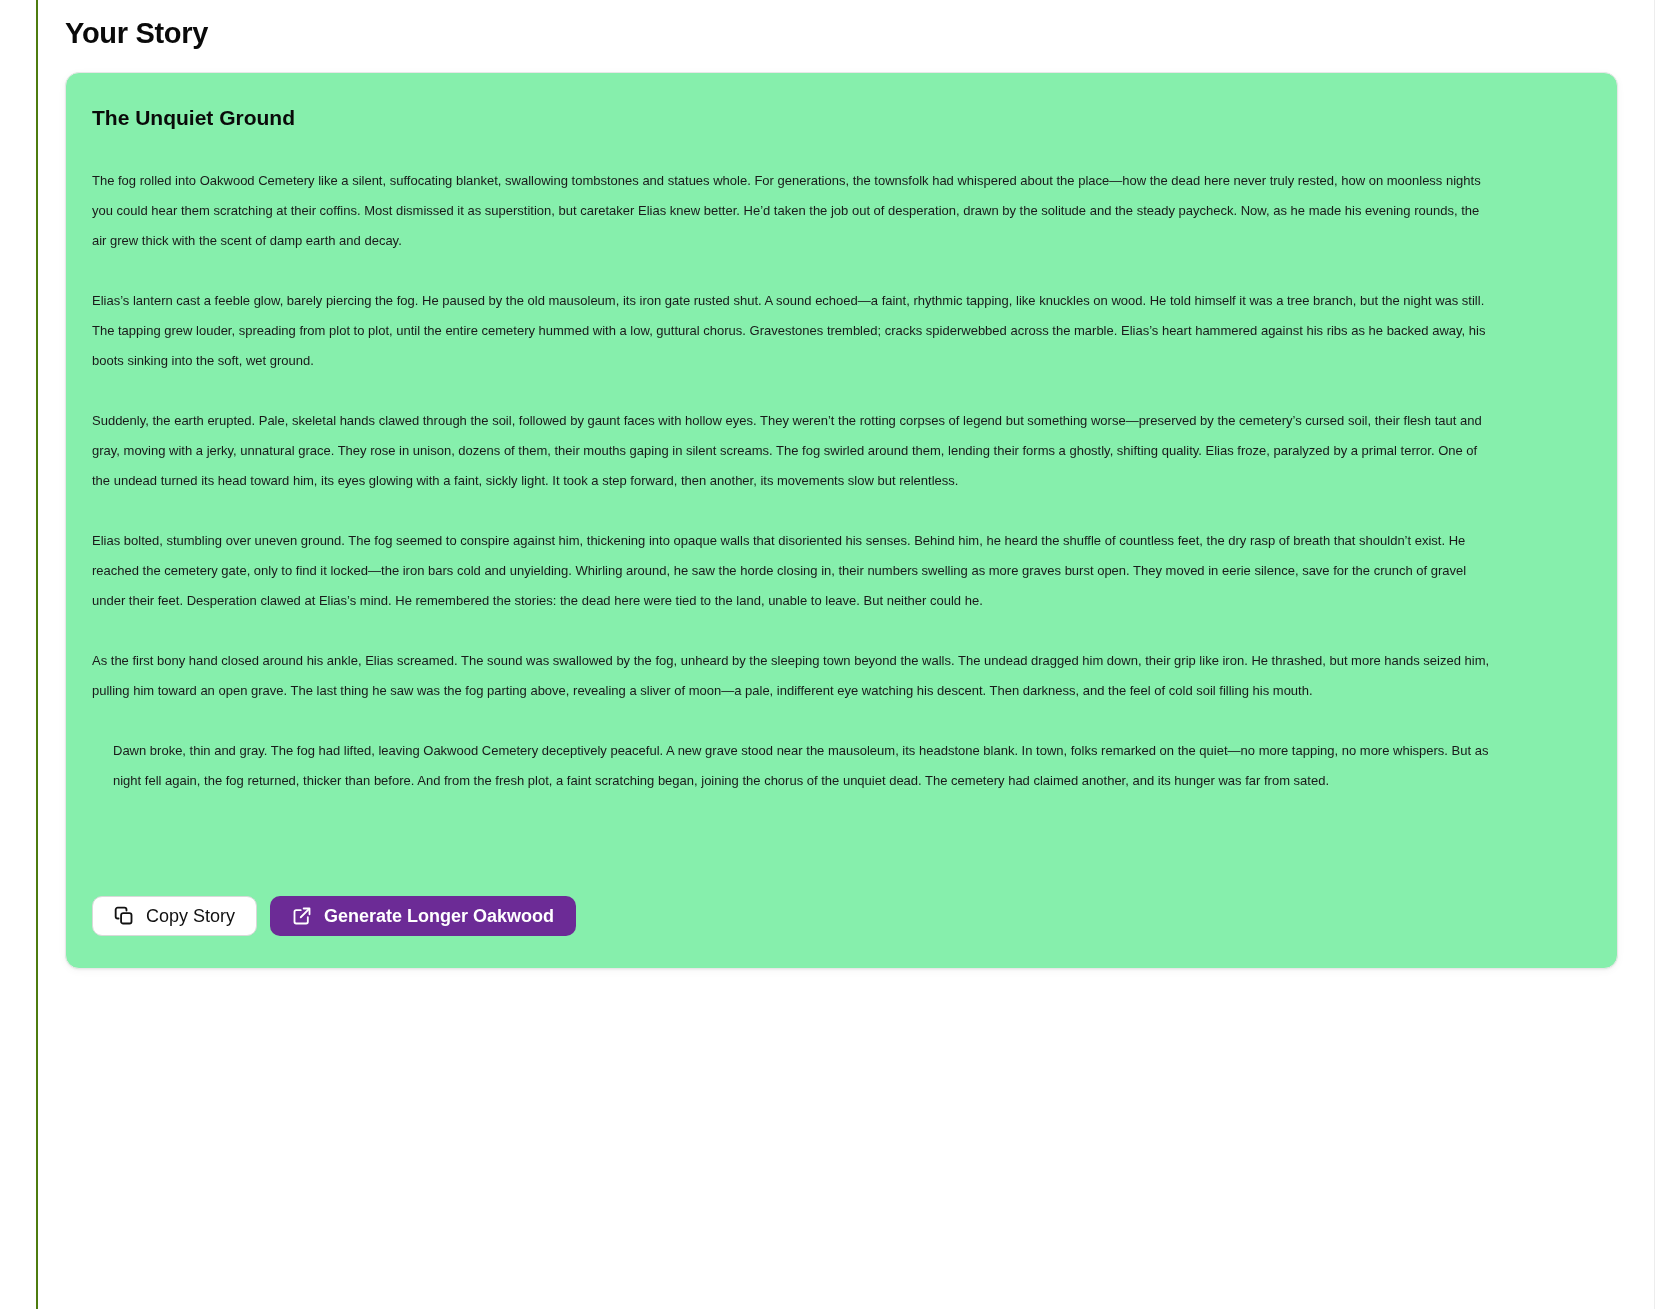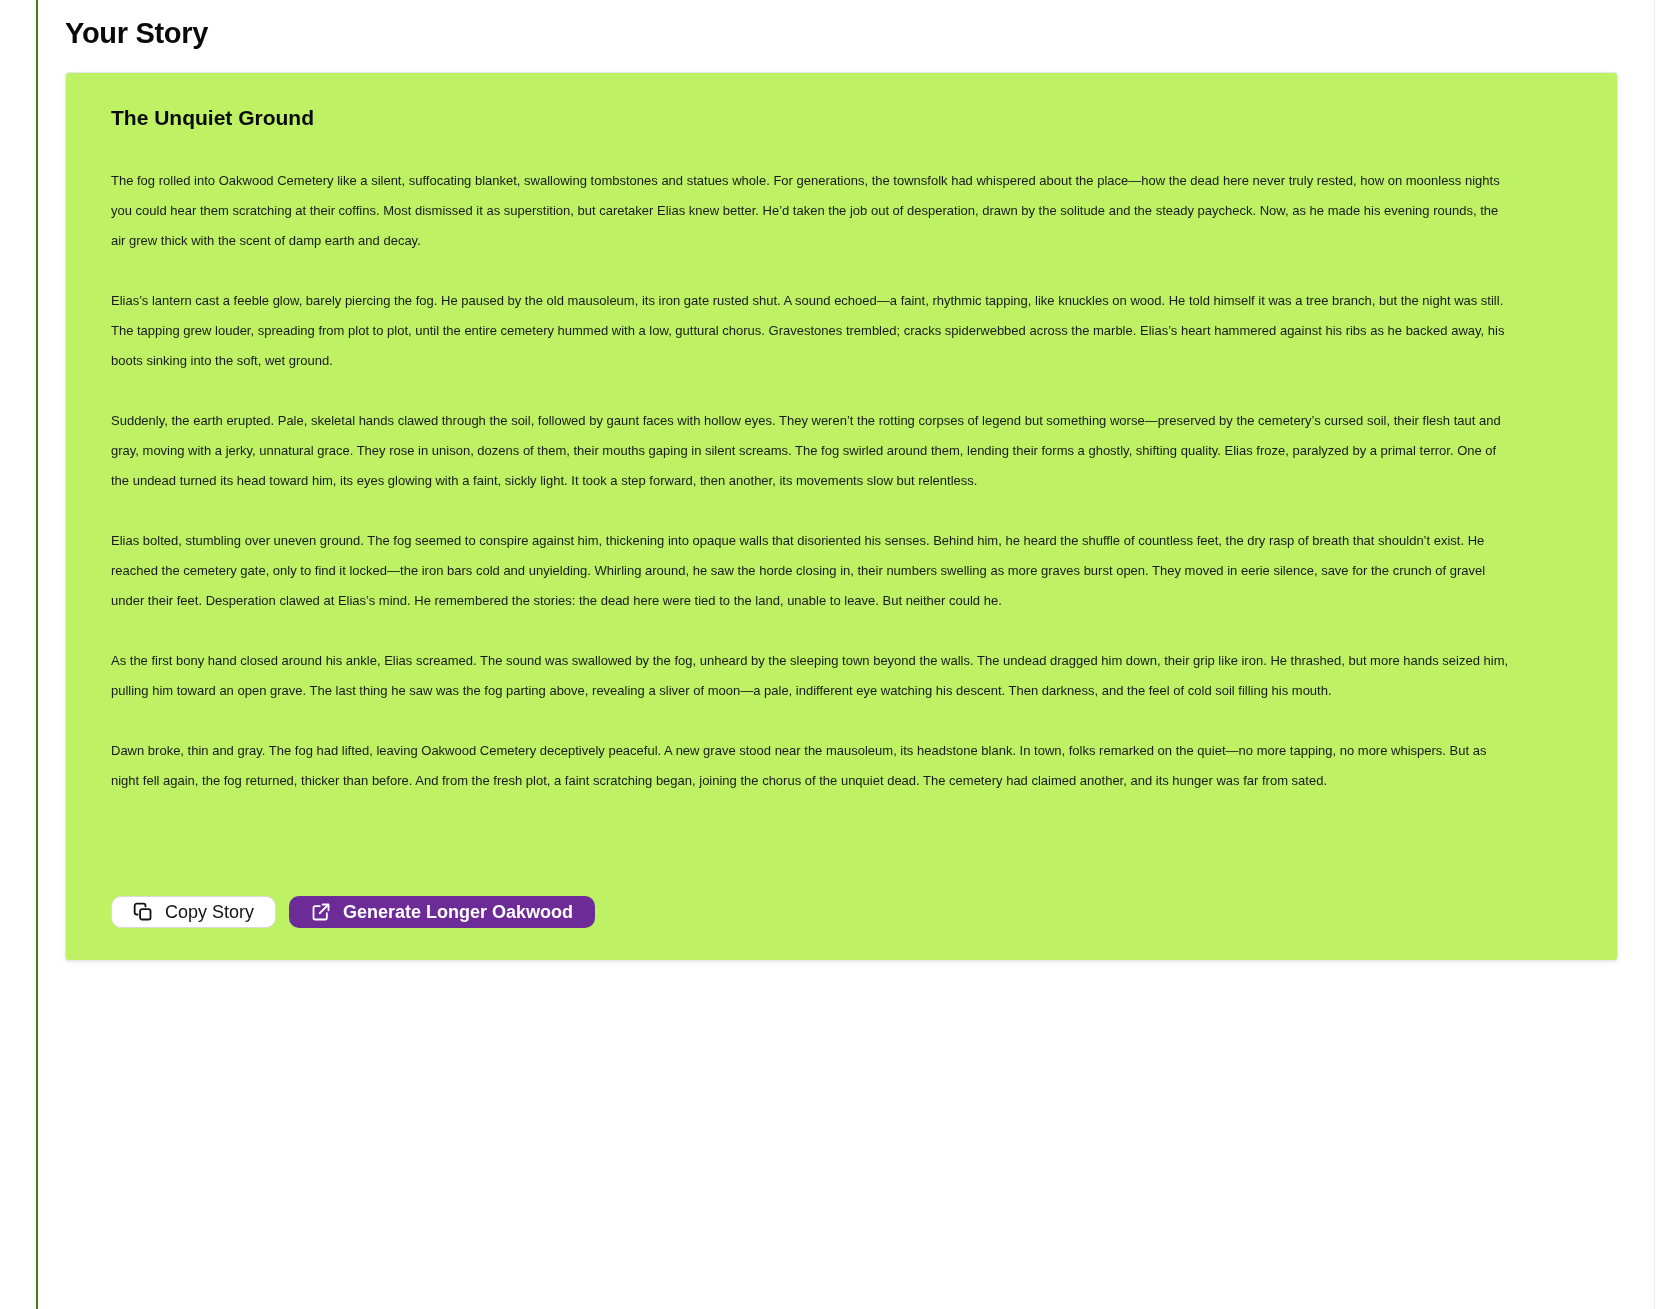--- a/index.html
+++ b/index.html
@@ -26,25 +26,25 @@
   }
   h1.page-title {
     margin: 0 0 22px 0;
     font-size: 29px;
     line-height: 34px;
     font-weight: 700;
     color: #0a0a0a;
     letter-spacing: -0.3px;
   }
   .story-card {
-    background: #bef264;
+    background: #86efac;
     border: 1px solid #e7e7e7;
-    border-radius: 4px;
+    border-radius: 14px;
     box-shadow: 0 1px 2px rgba(0,0,0,0.05), 0 2px 8px rgba(0,0,0,0.04);
-    padding: 32px 31px 32px 45px;
+    padding: 32px 31px 32px 26px;
   }
   .story-title {
     margin: 0;
     font-size: 21px;
     line-height: 25px;
     font-weight: 700;
     color: #0a0a0a;
   }
   .word-count {
     margin-top: 6px;
@@ -55,32 +55,32 @@
   .story-body {
     margin-top: 36px;
     max-width: 1398px;
     font-size: 13px;
     line-height: 30px;
     color: #1a1a1a;
   }
   .story-body p {
     margin: 0 0 30px 0;
   }
-  .story-body p:last-child { margin-bottom: 0; }
+  .story-body p:last-child { margin-bottom: 0; margin-left: 21px; }
   .actions {
     margin-top: 100px;
     display: flex;
     align-items: center;
     gap: 13px;
   }
   .btn {
     display: inline-flex;
     align-items: center;
     gap: 12px;
-    height: 32px;
+    height: 40px;
     padding: 0 21px;
     border-radius: 10px;
     font-size: 18px;
     font-family: "Liberation Sans", sans-serif;
     cursor: pointer;
     white-space: nowrap;
   }
   .btn-secondary {
     background: #ffffff;
     border: 1px solid #d9d9d9;

